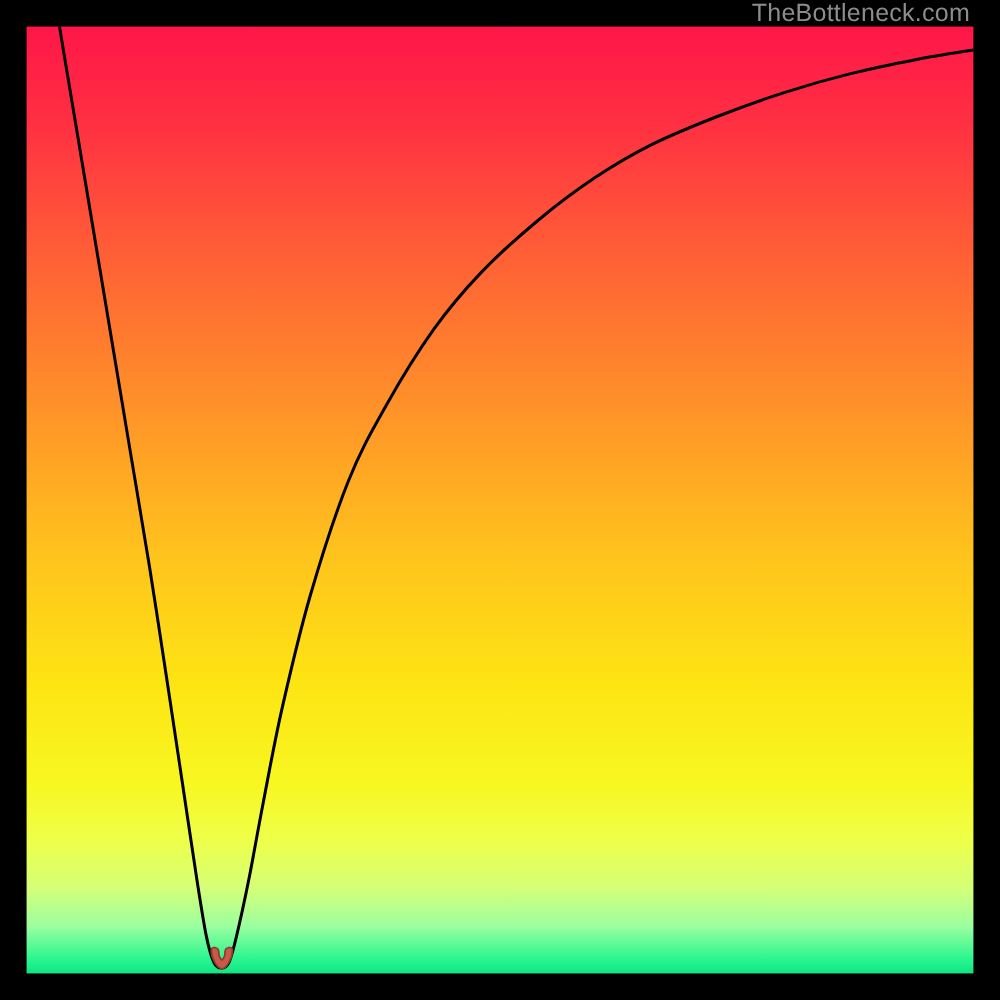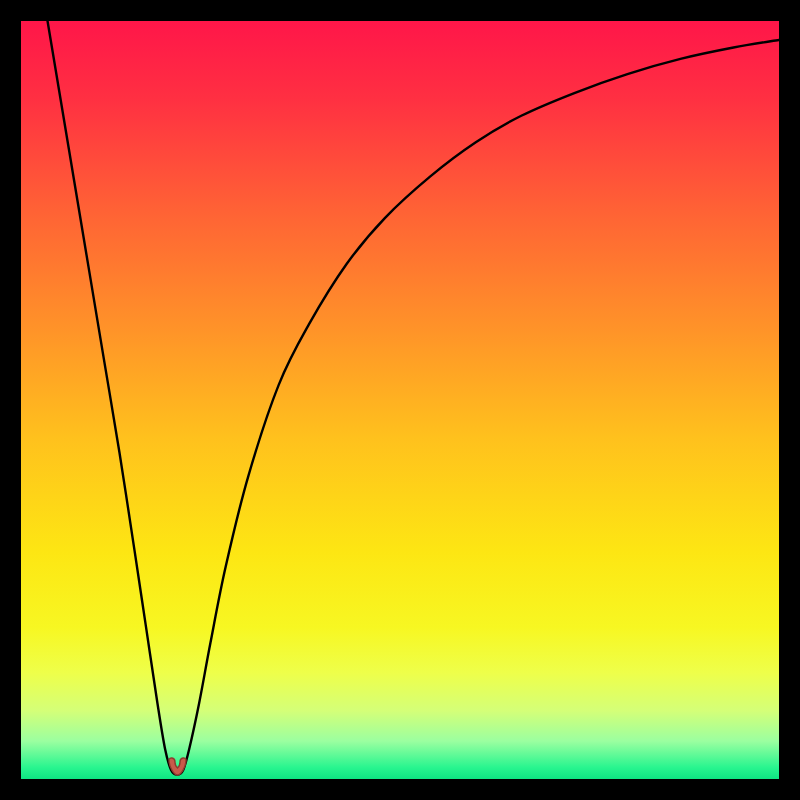--- a/index.html
+++ b/index.html
@@ -99,14 +99,15 @@
                  C 9 9, 11.5 11, 11.5 11
                  C 11.5 11, 14 9, 14 5
                  C 14 0, 20 0, 20 3
                  C 20 10, 15 18, 11.5 18
                  C 8 18, 3 10, 3 3 Z" stroke-width="1.4" fill="#c85a4a" stroke="#8f3b2f"></path>
       </svg>
     </div>
 
   </div>
 
+  <div class="watermark">TheBottleneck.com</div>
 
 </div>
 
 </body></html>

